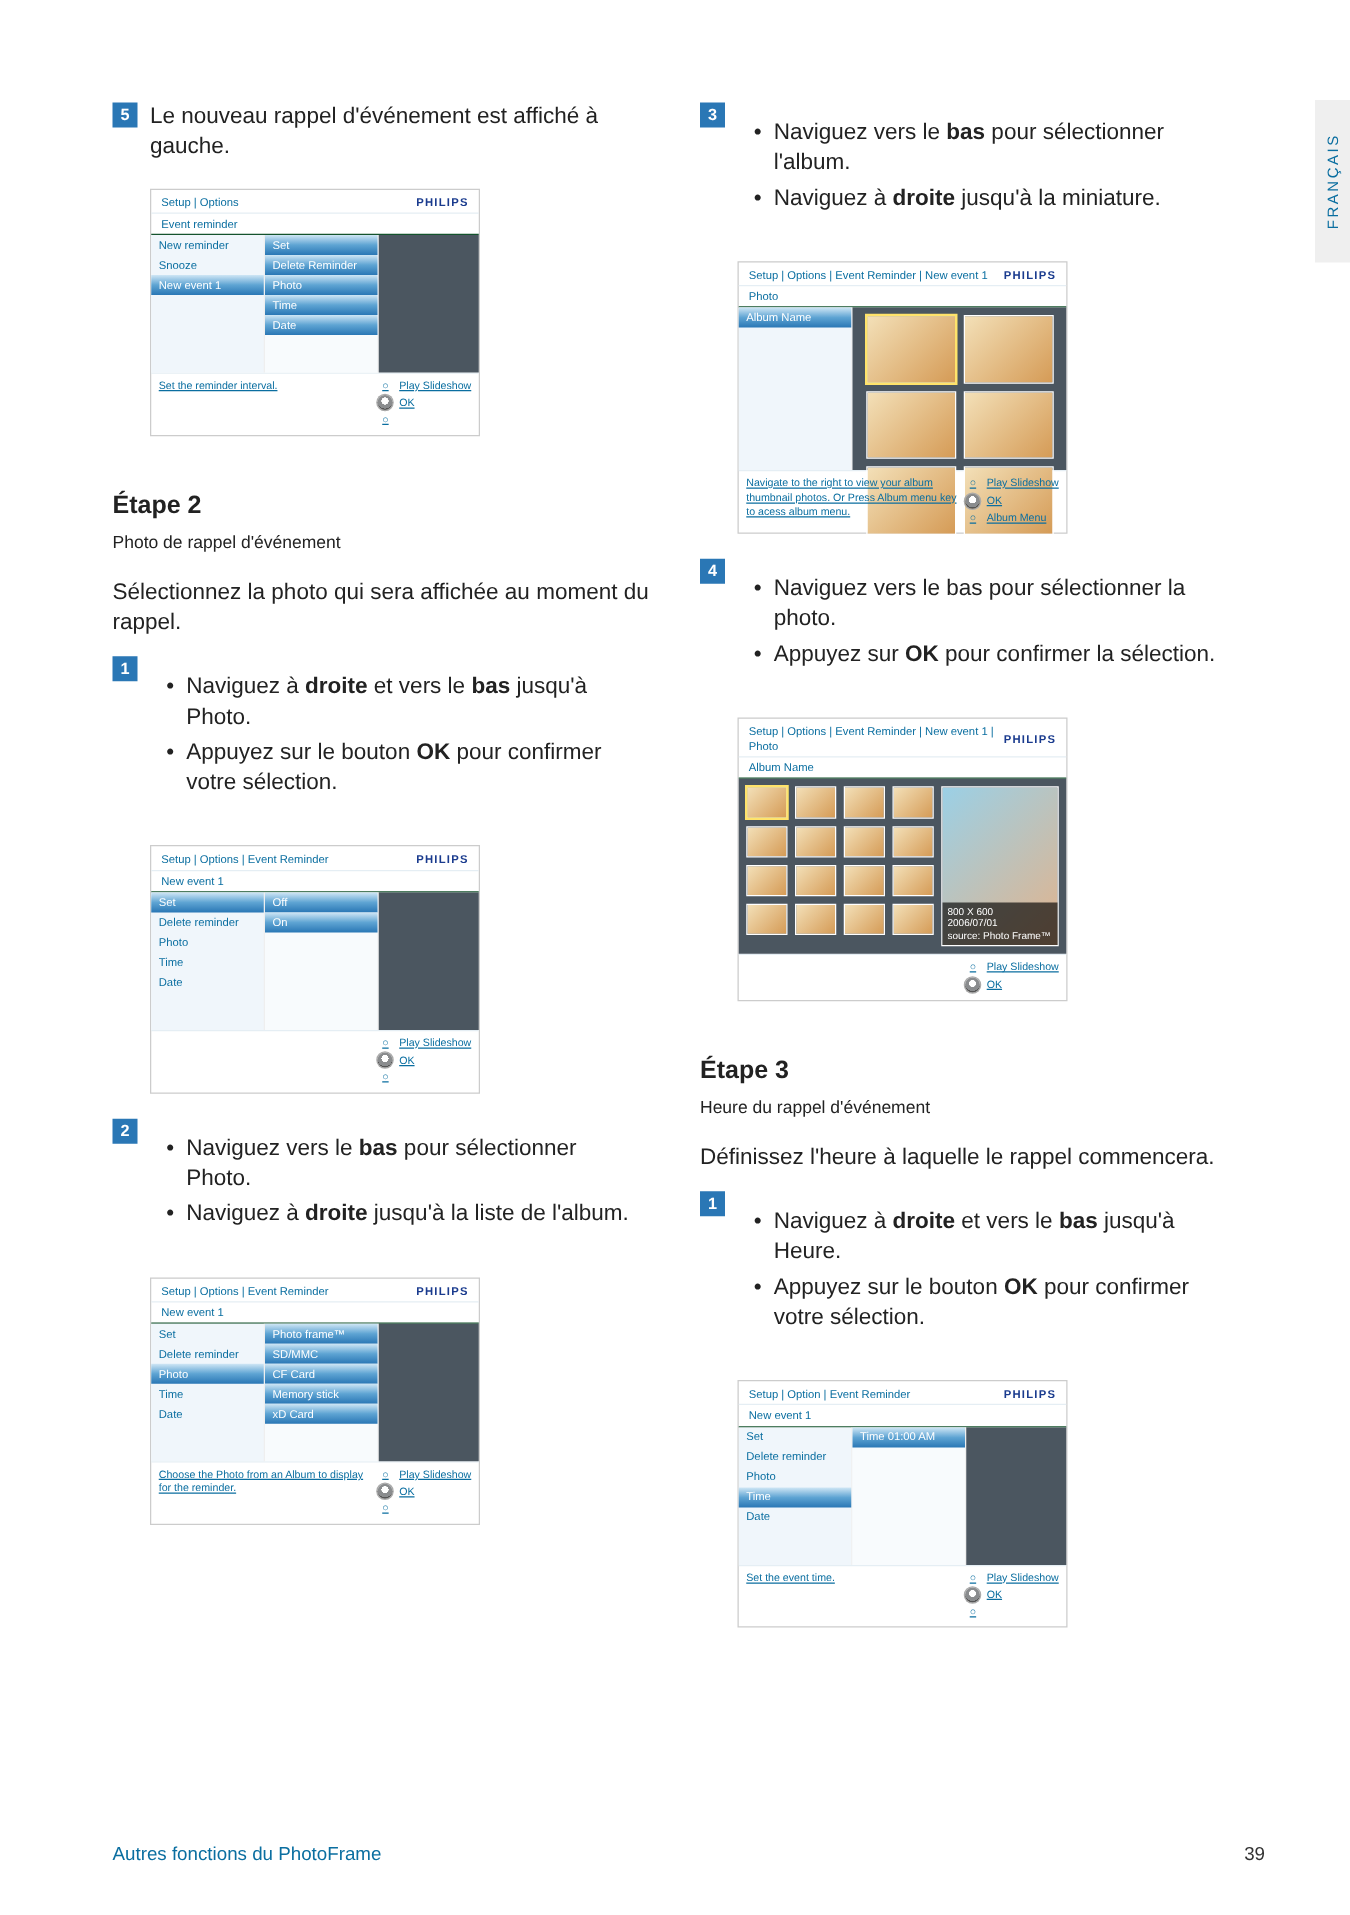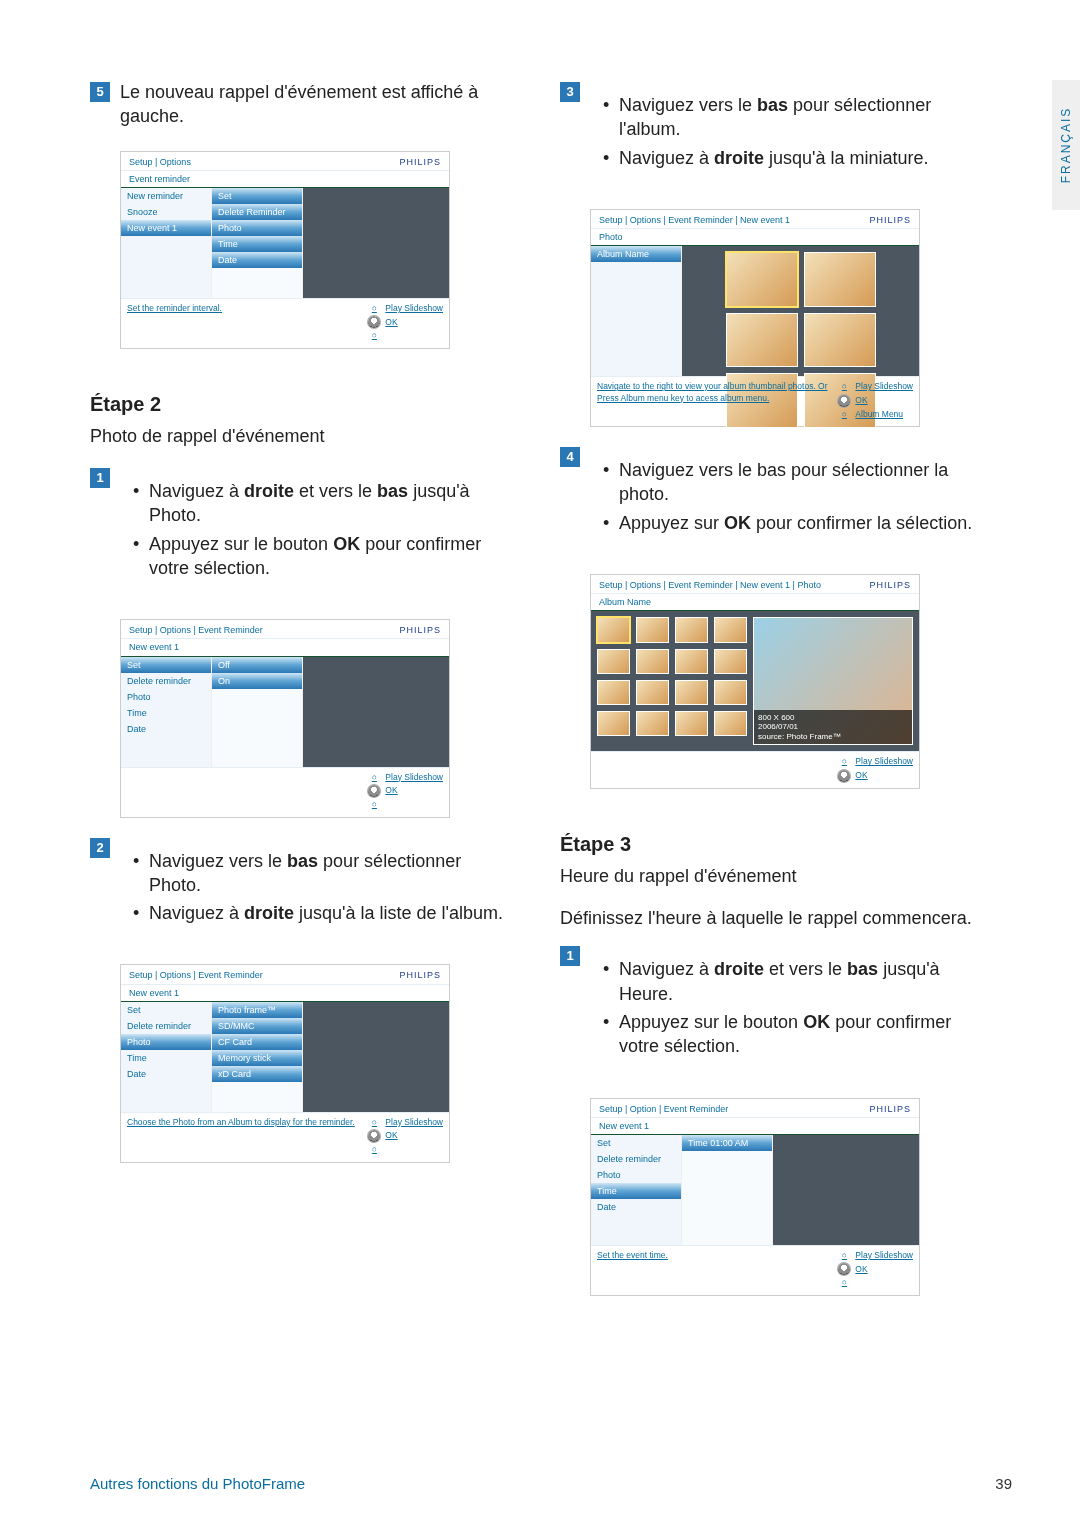--- a/index.html
+++ b/index.html
@@ -86,48 +86,48 @@
     position: absolute;
     left: 0;
     top: 0;
   }
   .etape {
     font-size: 20px;
     font-weight: bold;
     margin: 24px 0 6px 0;
   }
   .sub {
-    font-size: 18px;
+    font-size: 14px;
     margin: 0 0 4px 0;
   }
   .body {
     font-size: 18px;
     margin: 0 0 14px 0;
   }
   b { font-weight: bold; }
 
   
   .shot {
-    width: 330px;
+    width: 264px;
     margin: 12px 0 18px 30px;
     border: 1px solid #ccc;
     font-size: 9px;
     color: #0a6ea0;
     background: #fff;
     box-sizing: border-box;
   }
   .shot-top {
     display: flex;
     justify-content: space-between;
     align-items: center;
     padding: 4px 8px 2px 8px;
   }
   .shot-logo {
     color: #1a3b8e;
-    font-weight: normal;
+    font-weight: bold;
     letter-spacing: 1px;
   }
   .shot-line {
     padding: 2px 8px;
     border-top: 1px solid #e5eef4;
   }
   .shot-panes {
     display: flex;
     border-top: 1px solid #14532d;
     height: 110px;
@@ -281,20 +281,21 @@
                 <span style="width:12px;text-align:center">○</span>
                 <span></span>
               </div>
           </div>
         </div>
       </div>
 
       <div class="etape">Étape 2</div>
       <div class="sub">Photo de rappel d'événement</div>
       <div style="height:14px"></div>
+      <div class="body">Sélectionnez la photo qui sera affichée au moment du rappel.</div>
 
       <div class="num-para">
         <span class="num-badge">1</span>
         <ul class="dots num-body">
           <li><span>Naviguez à </span><b>droite</b><span> et vers le </span><b>bas</b><span> jusqu'à Photo.</span></li>
           <li><span>Appuyez sur le bouton </span><b>OK</b><span> pour confirmer votre sélection.</span></li>
         </ul>
       </div>
 
       <div class="shot">

